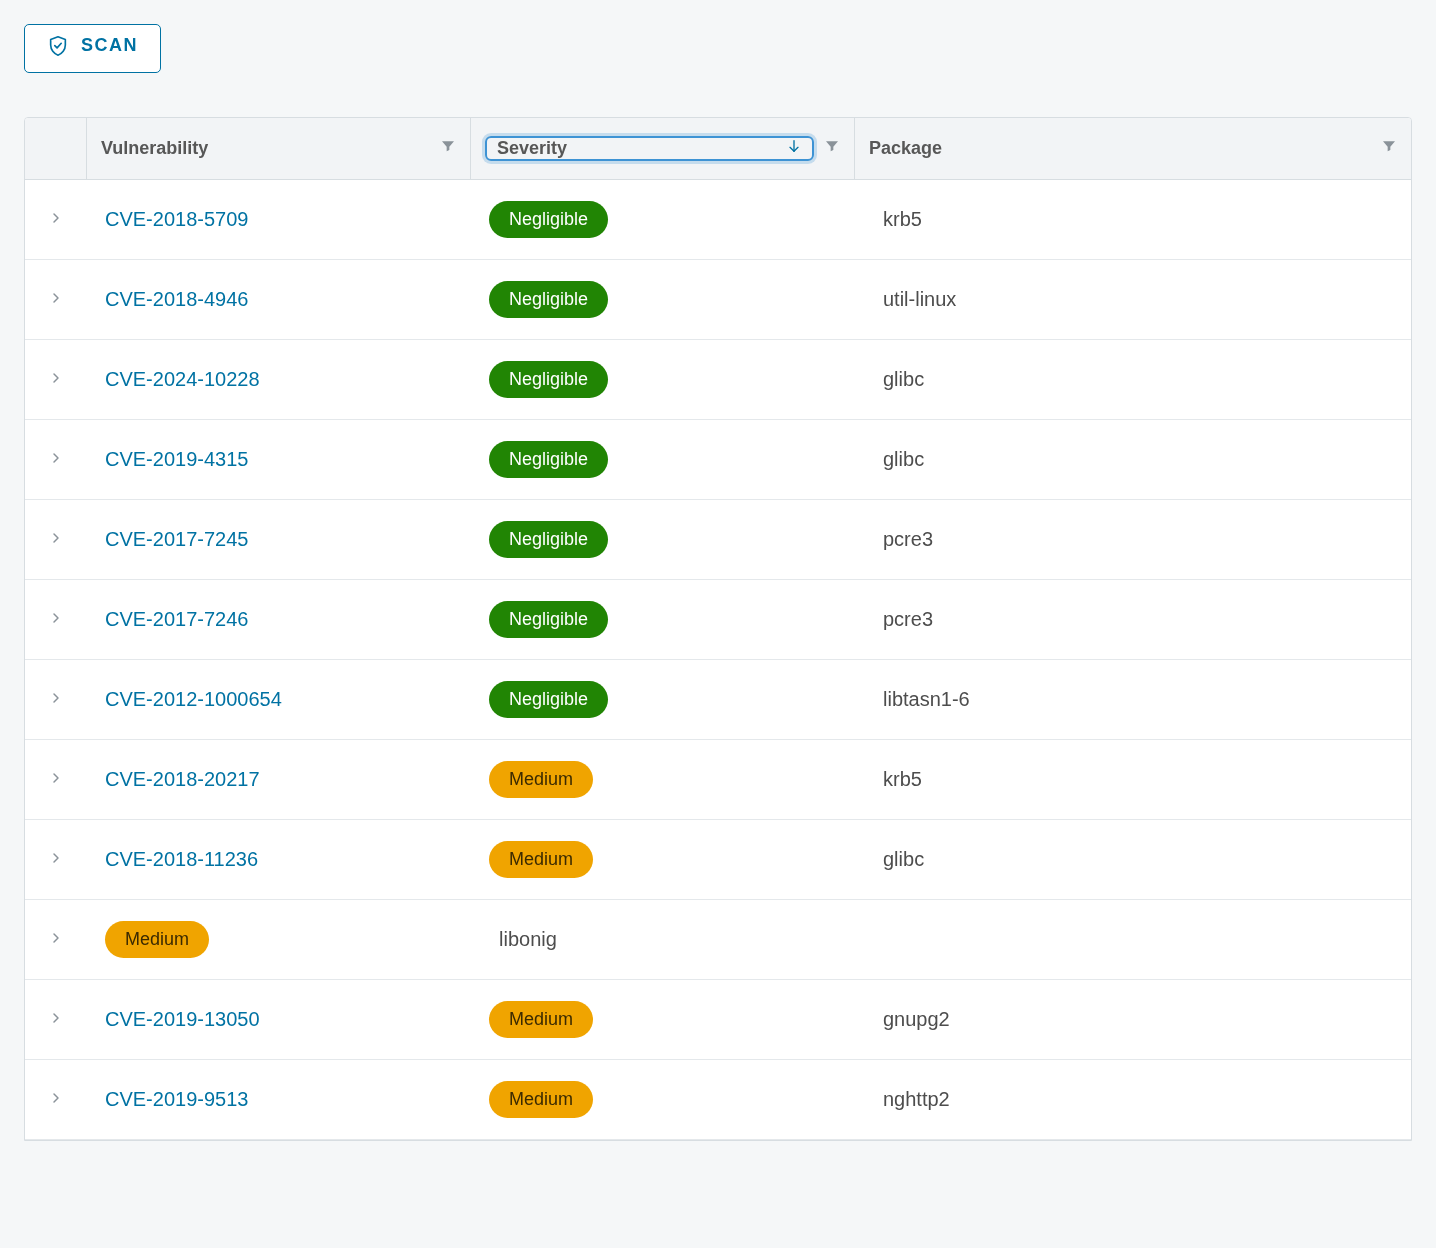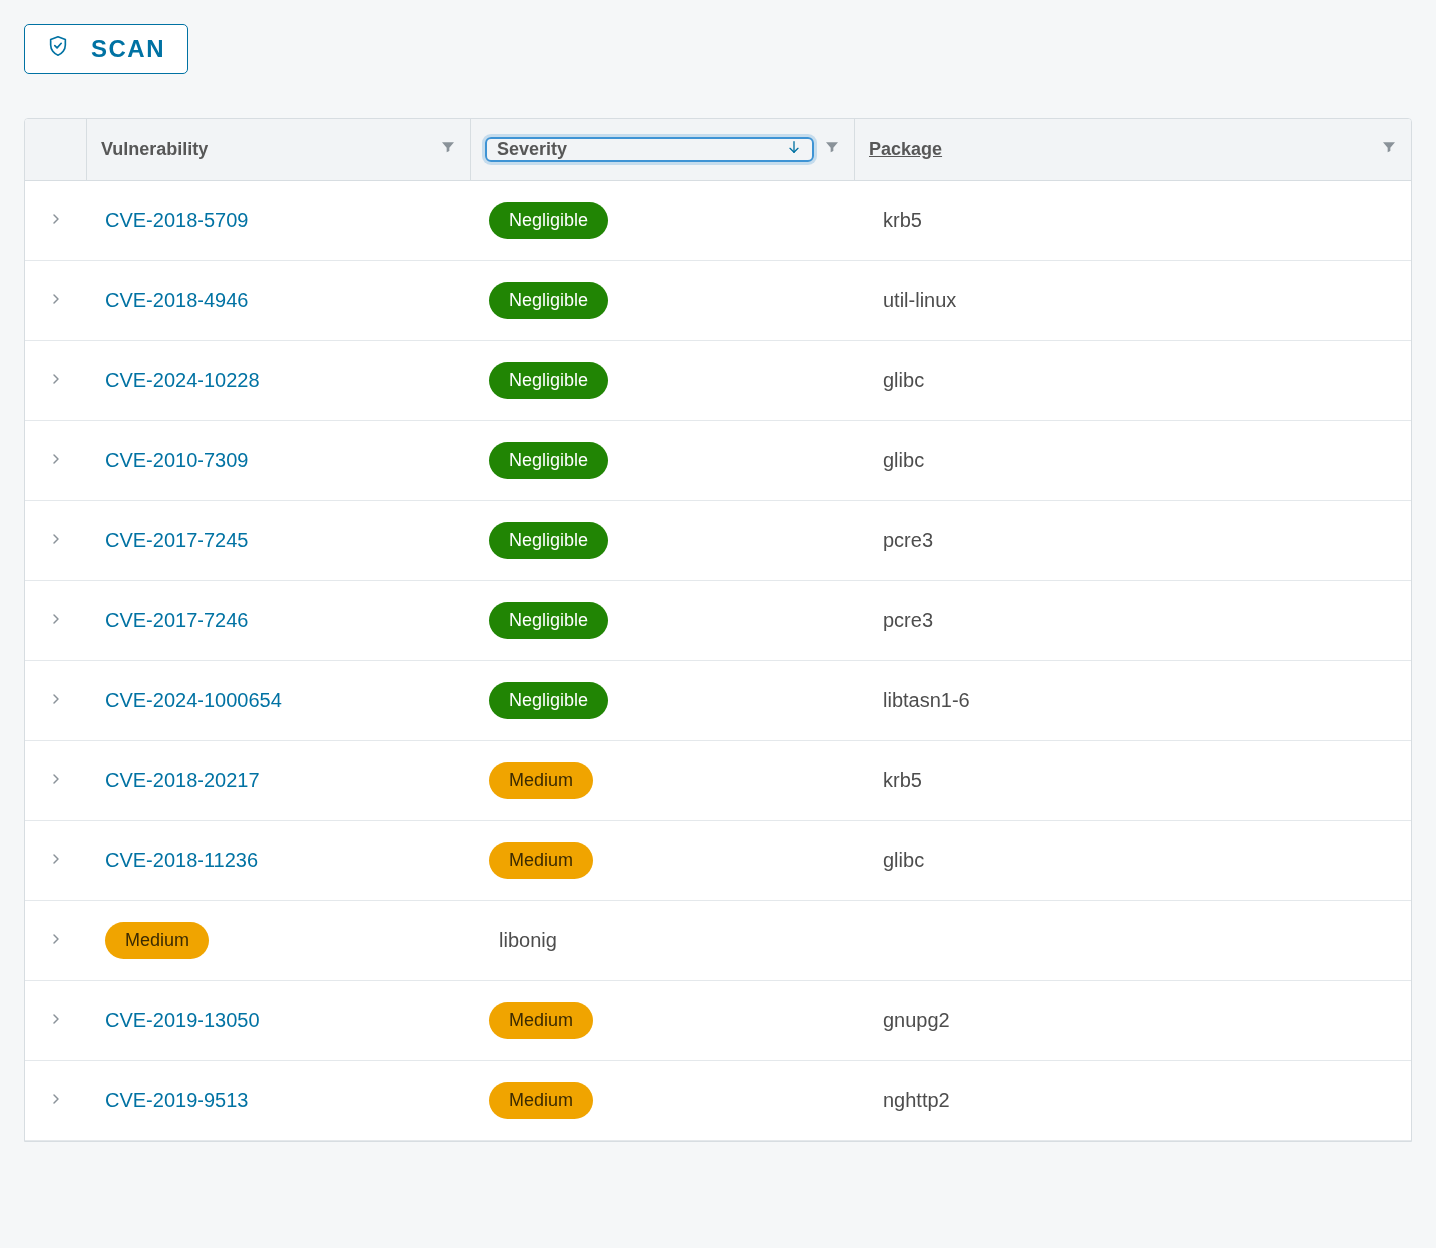--- a/index.html
+++ b/index.html
@@ -8,27 +8,27 @@
     background: #f5f7f8;
     font-family: -apple-system, BlinkMacSystemFont, "Segoe UI", Helvetica, Arial, sans-serif;
     color: #4d4d4d;
   }
   .page {
     padding: 24px;
     width: 1436px;
   }
   .scan-button {
     display: inline-flex;
-    gap: 22px;
+    gap: 12px;
     border: 1.5px solid #0072a3;
     background: #fff;
     color: #0072a3;
     border-radius: 5px;
     padding: 10px 22px;
-    font-size: 24px;
+    font-size: 18px;
     font-weight: 600;
     letter-spacing: 1.5px;
     cursor: pointer;
   }
   .scan-button svg { width: 22px; height: 22px; }
   .table {
     margin-top: 44px;
     background: #fff;
     border: 1px solid #d7dde1;
     border-radius: 4px 4px 0 0;
@@ -49,21 +49,21 @@
     padding: 0 14px;
     font-size: 18px;
     font-weight: 600;
     color: #575757;
     position: relative;
   }
   .th:last-child { border-right: none; }
   .th-expand { width: 62px; border-right: 1px solid #d7dde1; }
   .col-vuln { width: 384px; }
   .col-sev  { width: 384px; }
-  .col-pkg  { flex: 1; text-decoration: underline; }
+  .col-pkg  { flex: 1; }
   .th-label-box {
     flex: 1;
     display: flex;
     align-items: center;
     gap: 8px;
   }
   .th-sort-active {
     border: 2px solid #3e93d4;
     border-radius: 6px;
     padding: 0 10px;
@@ -201,21 +201,21 @@
           <div class="cell-vuln"><a class="cve-link">CVE-2024-10228</a></div>
           <div class="cell-sev"><span class="badge badge-negligible">Negligible</span></div>
           <div class="cell-pkg"><span>glibc</span></div>
         </div>
         <div class="tbody-row">
           <div class="cell-expand">
             <span class="chevron"><svg width="16" height="16" viewBox="0 0 24 24" fill="none" stroke="#8a9299" stroke-width="2.2" stroke-linecap="round" stroke-linejoin="round">
                 <polyline points="9 6 15 12 9 18"></polyline>
               </svg></span>
           </div>
-          <div class="cell-vuln"><a class="cve-link">CVE-2010-7309</a></div>
+          <div class="cell-vuln"><a class="cve-link">CVE-2019-4315</a></div>
           <div class="cell-sev"><span class="badge badge-negligible">Negligible</span></div>
           <div class="cell-pkg"><span>glibc</span></div>
         </div>
         <div class="tbody-row">
           <div class="cell-expand">
             <span class="chevron"><svg width="16" height="16" viewBox="0 0 24 24" fill="none" stroke="#8a9299" stroke-width="2.2" stroke-linecap="round" stroke-linejoin="round">
                 <polyline points="9 6 15 12 9 18"></polyline>
               </svg></span>
           </div>
           <div class="cell-vuln"><a class="cve-link">CVE-2017-7245</a></div>
@@ -231,21 +231,21 @@
           <div class="cell-vuln"><a class="cve-link">CVE-2017-7246</a></div>
           <div class="cell-sev"><span class="badge badge-negligible">Negligible</span></div>
           <div class="cell-pkg"><span>pcre3</span></div>
         </div>
         <div class="tbody-row">
           <div class="cell-expand">
             <span class="chevron"><svg width="16" height="16" viewBox="0 0 24 24" fill="none" stroke="#8a9299" stroke-width="2.2" stroke-linecap="round" stroke-linejoin="round">
                 <polyline points="9 6 15 12 9 18"></polyline>
               </svg></span>
           </div>
-          <div class="cell-vuln"><a class="cve-link">CVE-2024-1000654</a></div>
+          <div class="cell-vuln"><a class="cve-link">CVE-2012-1000654</a></div>
           <div class="cell-sev"><span class="badge badge-negligible">Negligible</span></div>
           <div class="cell-pkg"><span>libtasn1-6</span></div>
         </div>
         <div class="tbody-row">
           <div class="cell-expand">
             <span class="chevron"><svg width="16" height="16" viewBox="0 0 24 24" fill="none" stroke="#8a9299" stroke-width="2.2" stroke-linecap="round" stroke-linejoin="round">
                 <polyline points="9 6 15 12 9 18"></polyline>
               </svg></span>
           </div>
           <div class="cell-vuln"><a class="cve-link">CVE-2018-20217</a></div>

